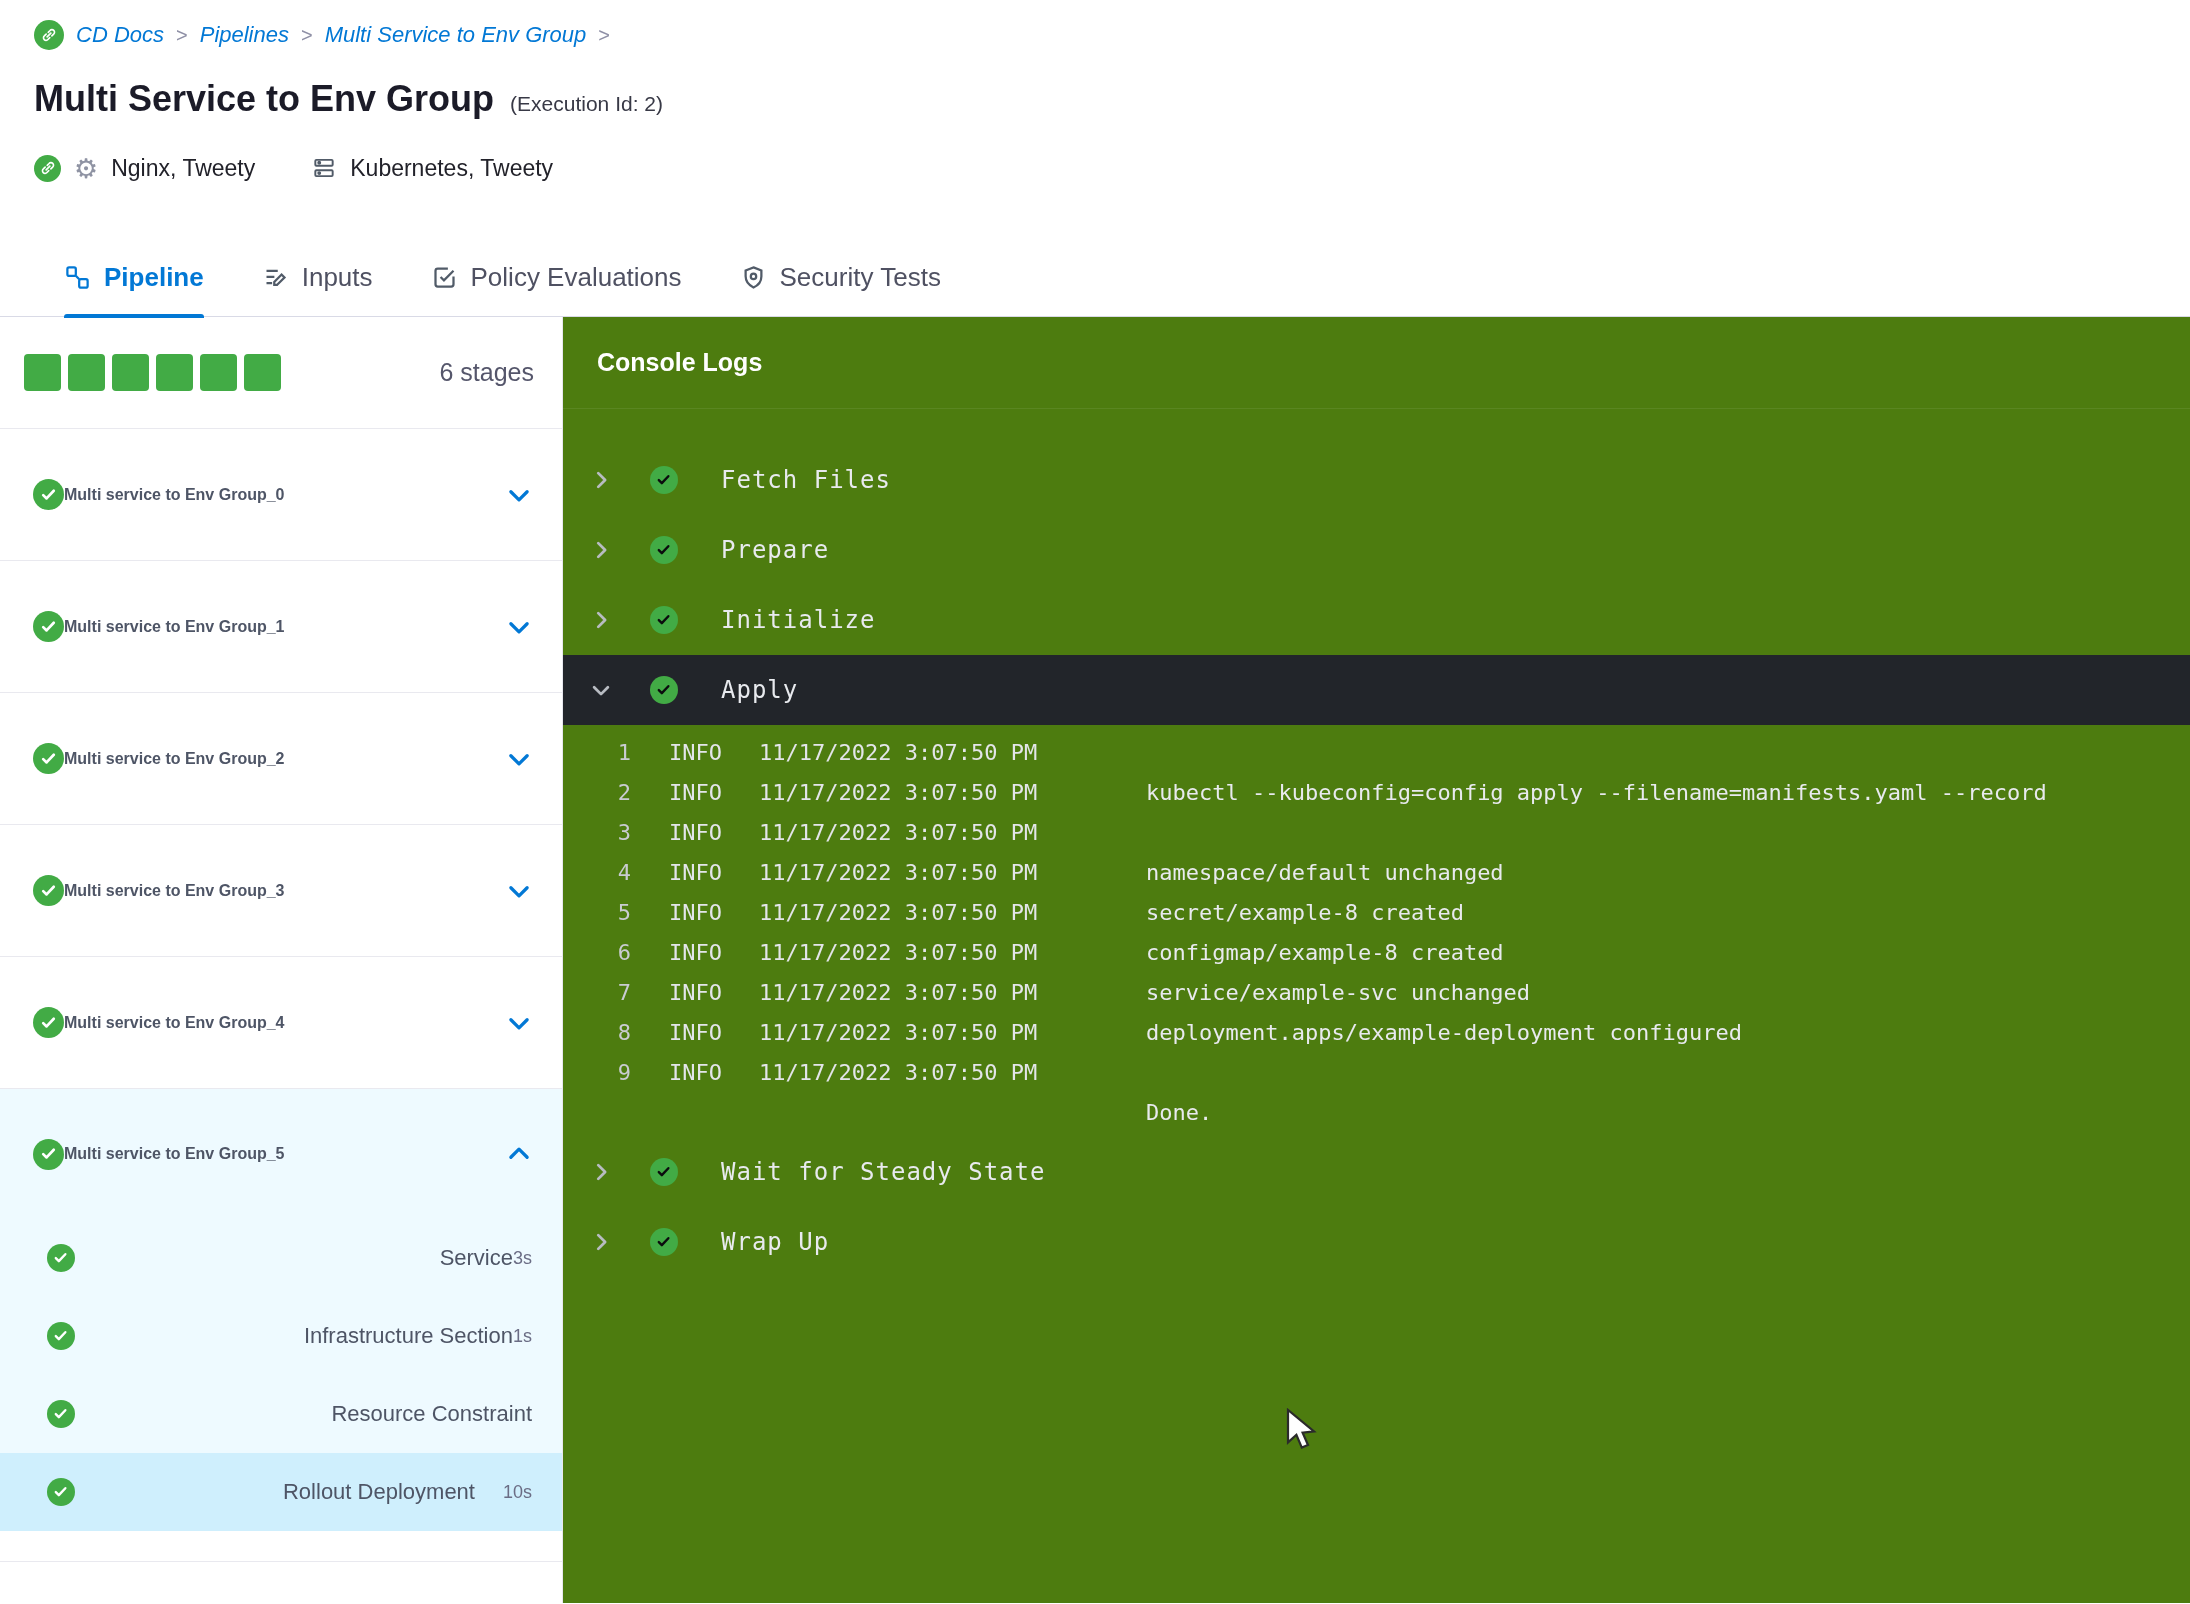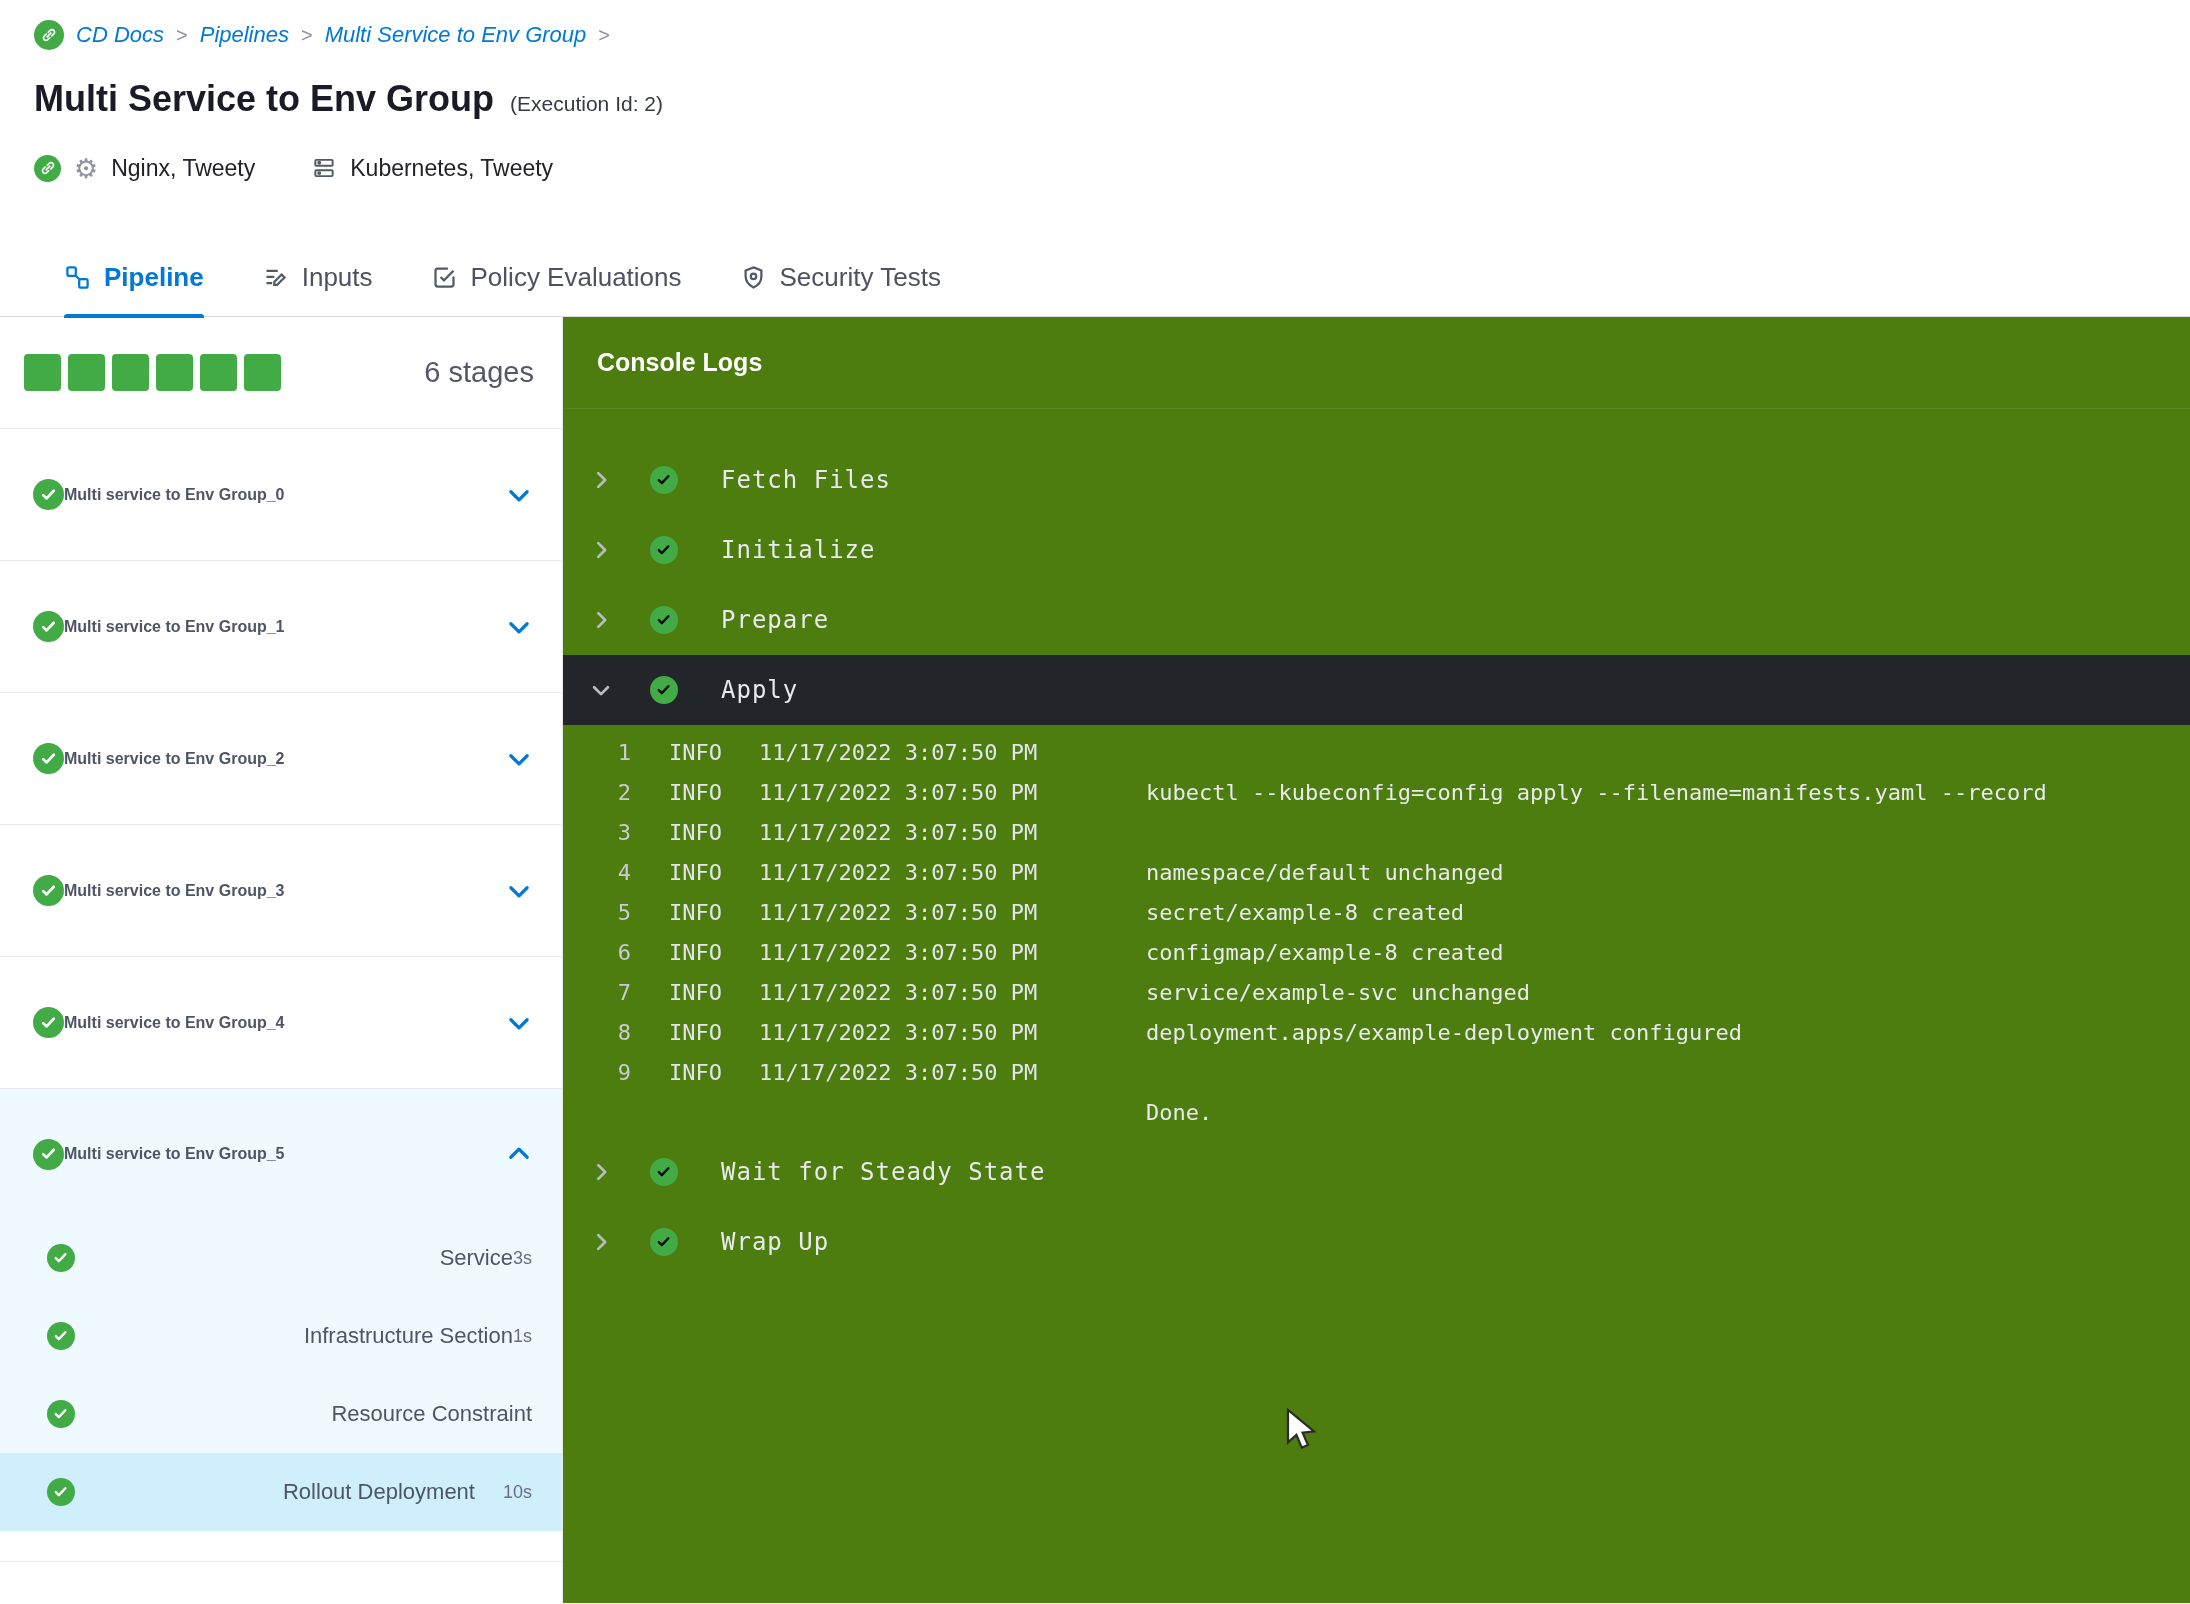--- a/index.html
+++ b/index.html
@@ -33,21 +33,21 @@
   .tab.active { color:#0278d5; font-weight:700; }
   .tab.active::after { content:""; position:absolute; left:0; right:0; bottom:-1px; height:4px; background:#0278d5; border-radius:3px 3px 0 0; }
 
   
   .main { display:flex; height:1286px; }
 
   .sidebar { width:563px; flex:0 0 563px; background:#fff; border-right:1px solid #e7e7ee; display:flex; flex-direction:column; }
   .stages-summary { height:112px; display:flex; align-items:center; justify-content:space-between; padding:0 28px 0 24px; border-bottom:1px solid #e9e9ef; }
   .squares { display:flex; gap:7px; }
   .square { width:37px; height:37px; border-radius:4px; background:#42ab45; cursor:pointer; }
-  .stages-count { font-size:29px; color:#55566b; }
+  .stages-count { font-size:25px; color:#55566b; }
 
   .stage-row { height:132px; display:flex; align-items:center; padding:0 30px 0 33px; border-bottom:1px solid #e9e9ef; cursor:pointer; background:#fff; }
   .check-circle { border-radius:50%; background:#42ab45; display:flex; align-items:center; justify-content:center; }
   .stage-check { width:31px; height:31px; flex:0 0 31px; }
   .stage-check svg, .step-check svg, .cs-check svg { width:62%; height:62%; }
   .stage-label { font-size:16px; color:#4e5566; flex:1;font-weight:bold; }
   .chev { width:26px; height:26px; cursor:pointer; }
 
   .stage-expanded-block { background:#eefaff; }
   .stage-row.expanded-header { background:#eefaff; border-bottom:none; height:130px; }
@@ -297,33 +297,33 @@
 
       <div class="console-step">
         <svg class="cs-chevron" viewBox="0 0 16 16" fill="none" stroke="#b8bcc2" stroke-width="2" stroke-linecap="round" stroke-linejoin="round">
             <path d="M6 3l5 5-5 5"></path>
           </svg>
         <span class="check-circle cs-check">
             <svg viewBox="0 0 16 16" fill="none" stroke="#0b0c0e" stroke-width="2.2" stroke-linecap="round" stroke-linejoin="round">
               <path d="M3.5 8.4l2.8 2.8 6-6.4"></path>
             </svg>
           </span>
+        <span class="cs-label">Prepare</span>
+      </div>
+
+      <div class="console-step">
+        <svg class="cs-chevron" viewBox="0 0 16 16" fill="none" stroke="#b8bcc2" stroke-width="2" stroke-linecap="round" stroke-linejoin="round">
+            <path d="M6 3l5 5-5 5"></path>
+          </svg>
+        <span class="check-circle cs-check">
+            <svg viewBox="0 0 16 16" fill="none" stroke="#0b0c0e" stroke-width="2.2" stroke-linecap="round" stroke-linejoin="round">
+              <path d="M3.5 8.4l2.8 2.8 6-6.4"></path>
+            </svg>
+          </span>
         <span class="cs-label">Initialize</span>
-      </div>
-
-      <div class="console-step">
-        <svg class="cs-chevron" viewBox="0 0 16 16" fill="none" stroke="#b8bcc2" stroke-width="2" stroke-linecap="round" stroke-linejoin="round">
-            <path d="M6 3l5 5-5 5"></path>
-          </svg>
-        <span class="check-circle cs-check">
-            <svg viewBox="0 0 16 16" fill="none" stroke="#0b0c0e" stroke-width="2.2" stroke-linecap="round" stroke-linejoin="round">
-              <path d="M3.5 8.4l2.8 2.8 6-6.4"></path>
-            </svg>
-          </span>
-        <span class="cs-label">Prepare</span>
       </div>
 
       <div class="console-step expanded">
         <svg class="cs-chevron" viewBox="0 0 16 16" fill="none" stroke="#b8bcc2" stroke-width="2" stroke-linecap="round" stroke-linejoin="round">
             <path d="M3 6l5 5 5-5"></path>
           </svg>
         <span class="check-circle cs-check">
             <svg viewBox="0 0 16 16" fill="none" stroke="#0b0c0e" stroke-width="2.2" stroke-linecap="round" stroke-linejoin="round">
               <path d="M3.5 8.4l2.8 2.8 6-6.4"></path>
             </svg>

